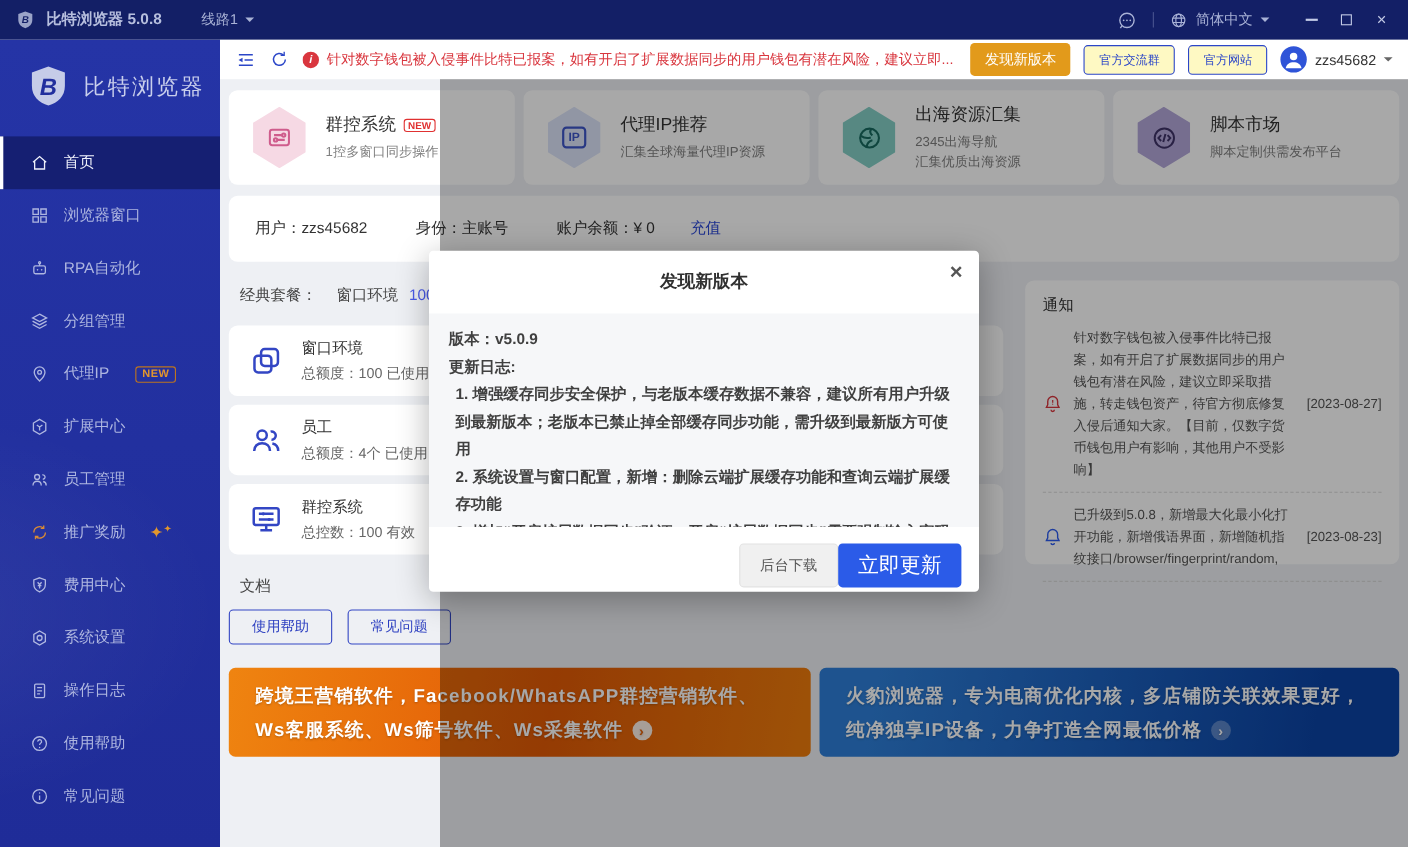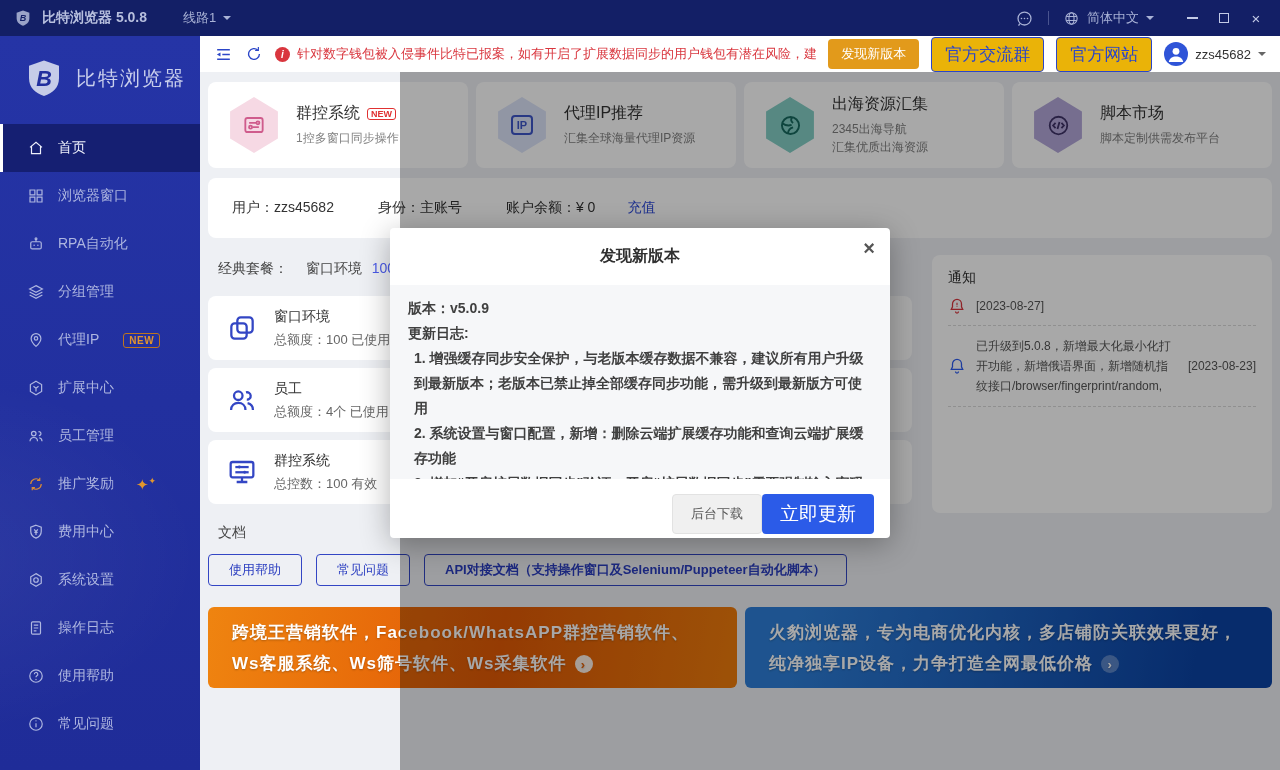--- a/index.html
+++ b/index.html
@@ -36,21 +36,21 @@
   .sparkle small { font-size:9px; vertical-align:top; }
 
   
   .main { position:absolute; left:200px; top:36px; right:0; bottom:0; background:#eef0f4; }
   .toolbar { position:absolute; left:0; right:0; top:0; height:36px; background:#fff; display:flex; align-items:center; gap:12px; padding:0 14px; }
   .icon-btn { color:#2b46c8; display:flex; align-items:center; cursor:pointer; }
   .notice { display:flex; align-items:center; gap:7px; color:#d9363e; font-size:13px; flex:1; min-width:0; white-space:nowrap; overflow:hidden; }
   .notice-i { width:15px; height:15px; flex:0 0 15px; border-radius:50%; background:#d9363e; color:#fff; font-size:10px; font-weight:bold; font-style:italic;
     display:flex; align-items:center; justify-content:center; }
   .btn-orange { background:#e29a1b; color:#fff; font-size:13px; padding:6px 13px; border-radius:4px; border:none; cursor:pointer; white-space:nowrap; }
-  .btn-outline { border:1px solid #2b46c8; color:#2b46c8; background:#eab308; font-size:17px; padding:5px 13px; border-radius:4px; cursor:pointer; white-space:nowrap; }
+  .btn-outline { border:1px solid #2b46c8; color:#2b46c8; background:#fef9c3; font-size:11px; padding:5px 13px; border-radius:4px; cursor:pointer; white-space:nowrap; }
   .avatar { width:24px; height:24px; border-radius:50%; background:#2f54d8; overflow:hidden; display:flex; align-items:flex-end; justify-content:center; cursor:pointer; }
   .user-chip { display:flex; align-items:center; gap:7px; color:#333; font-size:13px; cursor:pointer; }
   .user-chip .caret { color:#666; }
 
   
   .features { position:absolute; left:8px; right:8px; top:46px; display:grid; grid-template-columns:repeat(4,1fr); gap:8px; }
   .fcard { background:#fff; border-radius:8px; height:86px; display:flex; align-items:center; padding-left:20px; gap:16px; cursor:pointer; }
   .hex { width:52px; height:56px; clip-path:polygon(50% 0,96% 26%,96% 74%,50% 100%,4% 74%,4% 26%);
     display:flex; align-items:center; justify-content:center; flex:0 0 52px; }
   .hex-pink { background:#f6d9e4; color:#cf5c8c; }
@@ -472,39 +472,39 @@
       <div class="notif-title">通知</div>
       <div class="n-item">
         <span class="n-bell">
           <svg width="18" height="18" viewBox="0 0 24 24" fill="none" stroke="#d9363e" stroke-width="1.7">
               <path d="M12 3.2a6 6 0 0 1 6 6v4l1.6 3.2H4.4L6 13.2v-4a6 6 0 0 1 6-6Z"></path>
               <path d="M10 19.4a2 2 0 0 0 4 0"></path>
               <path d="M12 7.5v3.4" stroke-width="1.5"></path>
               <circle cx="12" cy="12.6" r=".7" fill="#d9363e" stroke="none"></circle>
             </svg>
         </span>
+        <div class="n-text">针对数字钱包被入侵事件比特已报案，如有开启了扩展数据同步的用户钱包有潜在风险，建议立即采取措施，转走钱包资产，待官方彻底修复入侵后通知大家。【目前，仅数字货币钱包用户有影响，其他用户不受影响】</div>
         <div class="n-date">[2023-08-27]</div>
       </div>
       <div class="n-item">
         <span class="n-bell">
           <svg width="18" height="18" viewBox="0 0 24 24" fill="none" stroke="#2d5cf0" stroke-width="1.7">
               <path d="M12 3.2a6 6 0 0 1 6 6v4l1.6 3.2H4.4L6 13.2v-4a6 6 0 0 1 6-6Z"></path>
               <path d="M10 19.4a2 2 0 0 0 4 0"></path>
             </svg>
         </span>
         <div class="n-text">已升级到5.0.8，新增最大化最小化打开功能，新增俄语界面，新增随机指纹接口/browser/fingerprint/random,</div>
         <div class="n-date">[2023-08-23]</div>
       </div>
     </div>
 
     <div class="docs-label">文档</div>
     <div class="docs-buttons">
       <button class="btn-doc">使用帮助</button>
       <button class="btn-doc">常见问题</button>
-      <button class="btn-doc bold">API对接文档（支持操作窗口及Selenium/Puppeteer自动化脚本）</button>
     </div>
 
     <div class="banner banner1">
       <span><span>跨境王营销软件，Facebook/WhatsAPP群控营销软件、Ws客服系统、Ws筛号软件、Ws采集软件</span><span class="b-arrow">›</span></span>
     </div>
     <div class="banner banner2">
       <span><span>火豹浏览器，专为电商优化内核，多店铺防关联效果更好，纯净独享IP设备，力争打造全网最低价格</span><span class="b-arrow">›</span></span>
     </div>
 
     <div class="dim"></div>

